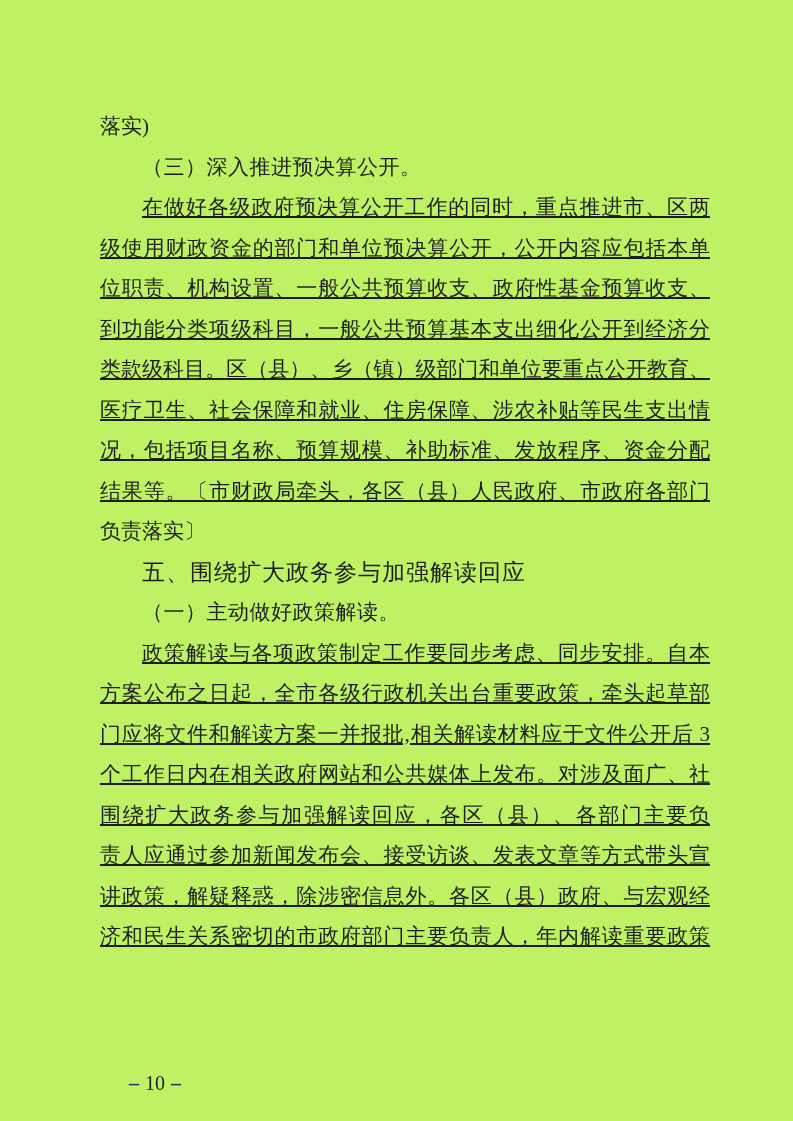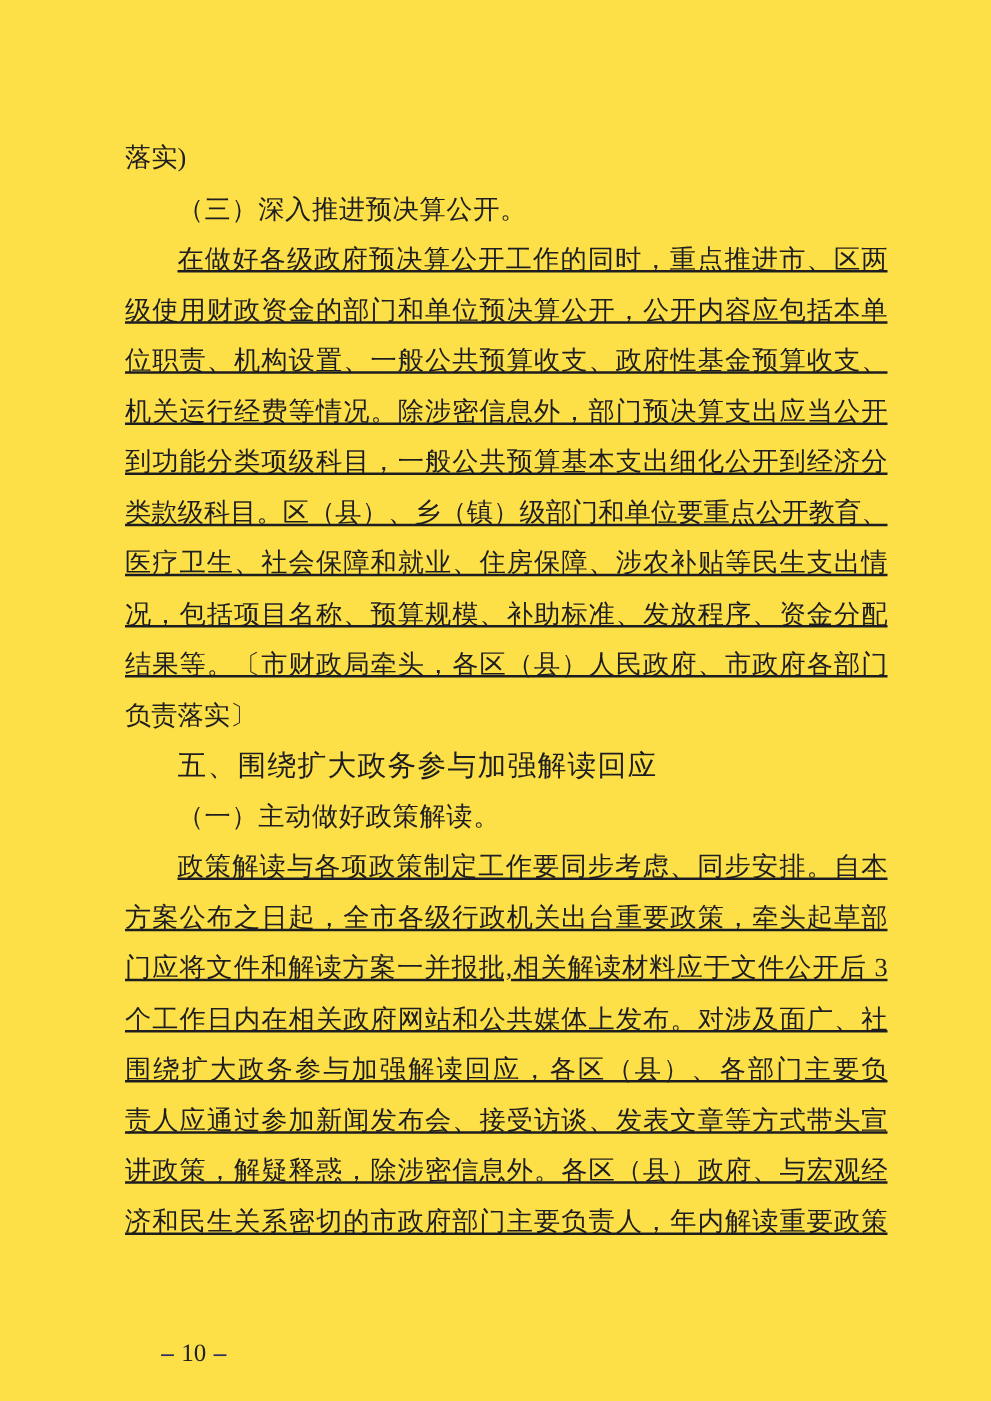--- a/index.html
+++ b/index.html
@@ -5,21 +5,21 @@
   html, body {
     margin: 0;
     padding: 0;
     background: #888;
   }
   .page {
     position: relative;
     width: 793px;
     height: 1121px;
     margin: 0 auto;
-    background: #fde047;
+    background: #bef264;
     overflow: hidden;
     font-family: "Liberation Serif", serif;
     color: #1e1e20;
   }
   .content {
     position: absolute;
     left: 100px;
     top: 106px;
     width: 610px;
   }
@@ -75,21 +75,20 @@
 <div class="page">
   <div class="content">
 
     <p class="line">落实)</p>
 
     <p class="line sub indent">（三）深入推进预决算公开。</p>
 
     <p class="line j indent">在做好各级政府预决算公开工作的同时，重点推进市、区两</p>
     <p class="line j">级使用财政资金的部门和单位预决算公开，公开内容应包括本单</p>
     <p class="line j">位职责、机构设置、一般公共预算收支、政府性基金预算收支、</p>
-    <p class="line j">机关运行经费等情况。除涉密信息外，部门预决算支出应当公开</p>
     <p class="line j">到功能分类项级科目，一般公共预算基本支出细化公开到经济分</p>
     <p class="line j">类款级科目。区（县）、乡（镇）级部门和单位要重点公开教育、</p>
     <p class="line j">医疗卫生、社会保障和就业、住房保障、涉农补贴等民生支出情</p>
     <p class="line j">况，包括项目名称、预算规模、补助标准、发放程序、资金分配</p>
     <p class="line j">结果等。〔市财政局牵头，各区（县）人民政府、市政府各部门</p>
     <p class="line">负责落实〕</p>
 
     <p class="line h1 indent">五、围绕扩大政务参与加强解读回应</p>
 
     <p class="line sub indent">（一）主动做好政策解读。</p>

